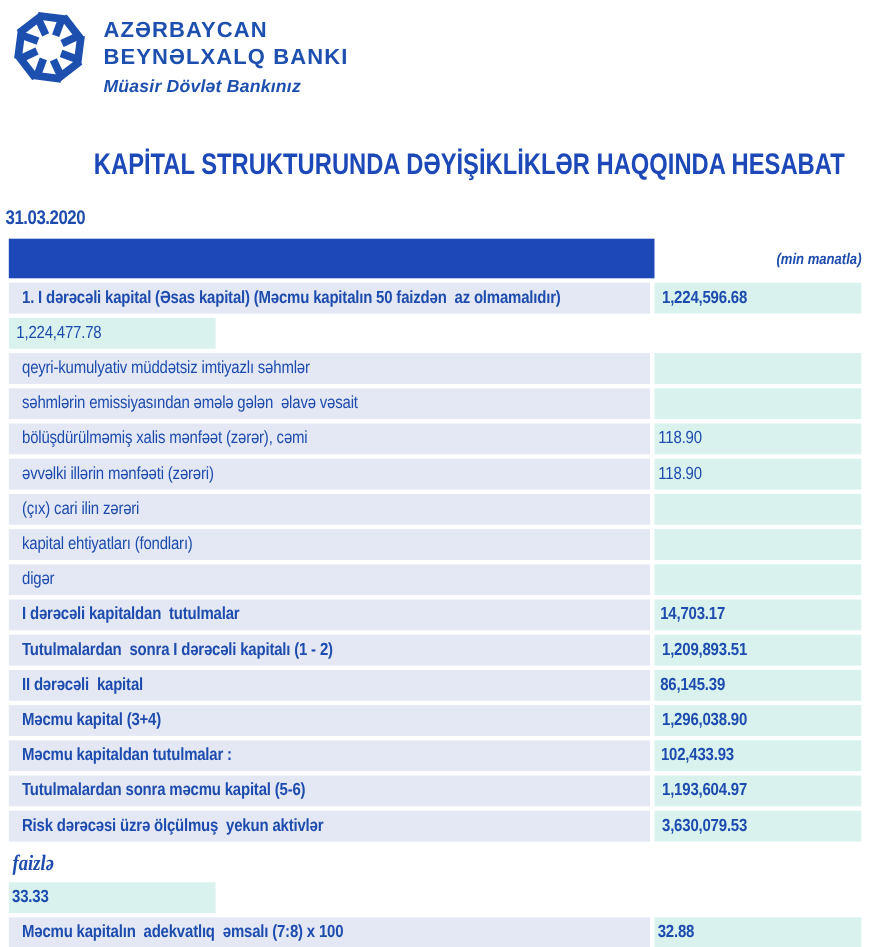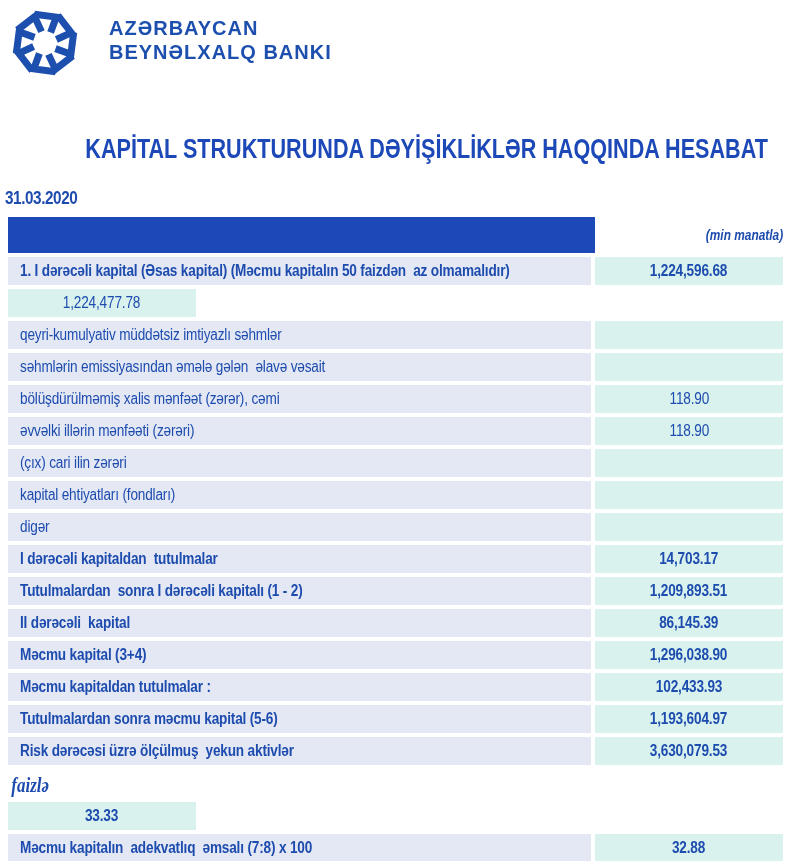--- a/index.html
+++ b/index.html
@@ -10,39 +10,39 @@
     --value-bg:#d9f2ee;
   }
   *{margin:0;padding:0;box-sizing:border-box;}
   html,body{background:#ffffff;}
   body{font-family:"Liberation Sans",sans-serif;color:var(--text-blue);}
   .page{position:relative;width:800px;height:861px;background:#ffffff;overflow:hidden;}
 
   
   .brand{position:absolute;left:10px;top:6px;display:flex;align-items:flex-start;}
   .logo{color:var(--brand-blue);display:block;}
-  .brand-text{margin-left:29px;padding-top:10px;}
+  .brand-text{margin-left:14px;padding-top:10px;}
   .brand-name{font-weight:bold;font-size:20px;line-height:24px;letter-spacing:1px;color:var(--brand-blue);}
   .brand-name span{display:block;}
   .tagline{margin-top:7px;font-style:italic;font-weight:bold;font-size:16px;color:var(--brand-blue);letter-spacing:0.2px;}
 
   
   .title{position:absolute;top:134px;left:0;width:800px;text-align:center;font-weight:bold;font-size:27px;color:var(--bar-blue);}
   .title .cond-c{display:inline-block;transform:scaleX(0.80);transform-origin:50% 50%;white-space:nowrap;}
   .date{position:absolute;left:5px;top:188px;font-weight:bold;font-size:18px;}
   .date .cond-l{letter-spacing:-0.5px;}
   .unit-main{position:absolute;top:227px;right:10px;font-style:italic;font-weight:bold;font-size:14px;}
   .unit-ratio{width:787px;text-align:left;height:33px;line-height:33px;font-style:italic;font-weight:bold;font-size:20px;font-family:Liberation Serif, serif;}
 
   
   .table{position:absolute;top:217px;left:8px;width:775px;}
   .header-bar{width:587px;height:36px;background:var(--bar-blue);margin-bottom:4px;}
   .trow{display:flex;height:28px;margin-bottom:4px;}
   .label-cell{width:583px;margin-right:4px;background:var(--label-bg);display:flex;align-items:center;padding-left:12px;}
-  .value-cell{width:188px;background:var(--value-bg);display:flex;align-items:center;justify-content:center;}
+  .value-cell{width:188px;background:var(--value-bg);display:flex;align-items:center;justify-content:flex-start;}
   .cond-l{display:inline-block;transform:scaleX(0.85);transform-origin:0 50%;white-space:pre;}
   .cond-c{display:inline-block;transform:scaleX(0.85);transform-origin:50% 50%;white-space:pre;}
   .trow span{font-size:16px;font-weight:normal;letter-spacing:-0.2px;}
   .trow.bold span{font-weight:bold;}
 </style>
 </head>
 <body>
 
 <div class="page">
 
@@ -60,20 +60,21 @@
         <use href="#chev" transform="rotate(225 50 50)"></use>
         <use href="#chev" transform="rotate(270 50 50)"></use>
         <use href="#chev" transform="rotate(315 50 50)"></use>
       </svg>
     </span>
     <div class="brand-text">
       <div class="brand-name">
         <span>AZƏRBAYCAN</span>
         <span>BEYNƏLXALQ BANKI</span>
       </div>
+      <div class="tagline">Müasir Dövlət Bankınız</div>
     </div>
   </header>
 
   <h1 class="title">
     <span class="cond-c">KAPİTAL STRUKTURUNDA DƏYİŞİKLİKLƏR HAQQINDA HESABAT</span>
   </h1>
 
   <div class="date">
     <span class="cond-l">31.03.2020</span>
   </div>

